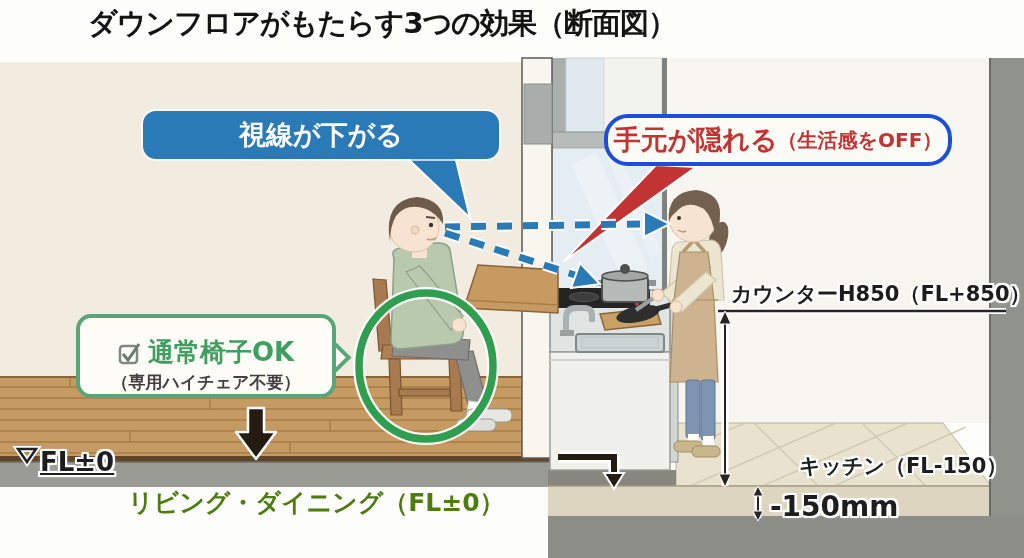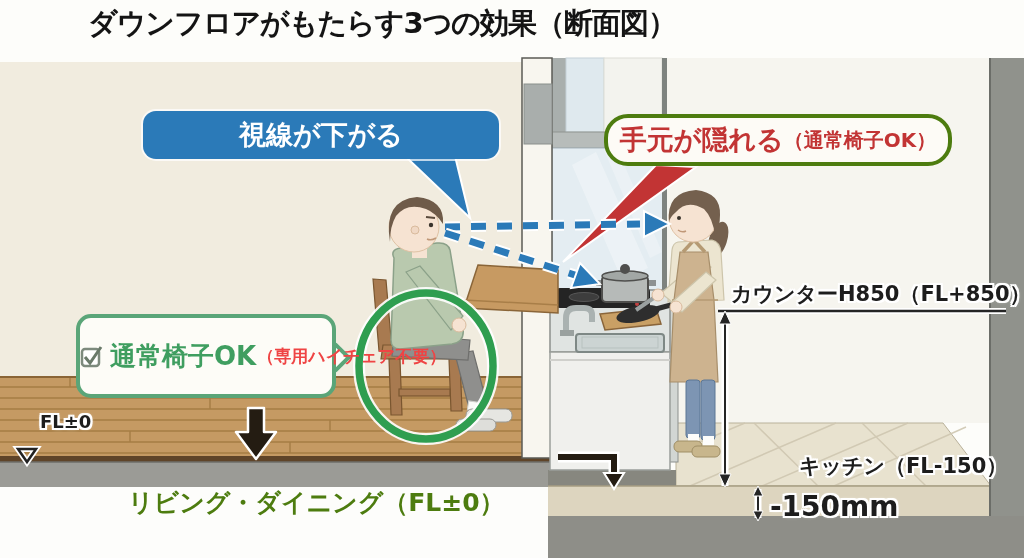--- a/index.html
+++ b/index.html
@@ -3,39 +3,39 @@
 <meta charset="utf-8">
 <style>
   html,body{margin:0;padding:0;background:#fff;}
   .stage{position:relative;width:1024px;height:558px;overflow:hidden;background:#fdfdfa;
          font-family:"DejaVu Sans","Liberation Sans",sans-serif;}
   .scene{position:absolute;left:0;top:0;z-index:1;}
   .lbl{position:absolute;z-index:5;font-weight:800;color:#1d1d1d;white-space:nowrap;line-height:1.1;}
   .halo{text-shadow:-2px -2px 0 #fff,2px -2px 0 #fff,-2px 2px 0 #fff,2px 2px 0 #fff,
         -2px 0 0 #fff,2px 0 0 #fff,0 -2px 0 #fff,0 2px 0 #fff,0 0 4px #fff;}
   .title{left:88px;top:8px;font-size:29px;font-weight:900;color:#141414;letter-spacing:-1px;text-align:right;}
-  .fl-level{left:40px;top:412px;font-size:18px;}
+  .fl-level{left:40px;top:448px;font-size:26px;text-decoration:underline;}
   .living{left:128px;top:489px;font-size:25px;color:#4d7c0f;}
   .counter-h{left:731px;top:283px;font-size:21px;}
   .wall-h{left:734px;top:390px;font-size:22px;}
   .kitchen-l{left:799px;top:455px;font-size:21px;}
   .step-l{left:770px;top:492px;font-size:28px;}
   .bubble{position:absolute;z-index:4;display:flex;align-items:center;justify-content:center;
           font-weight:800;white-space:nowrap;}
   .bubble .main{font-size:27px;text-align:right;}
   .bubble .sub{font-size:20px;}
   .b-gaze{left:143px;top:111px;width:356px;height:48px;background:#2b7ab8;border-radius:13px;color:#fff;
           box-shadow:0 0 0 2px rgba(255,255,255,.7);}
-  .b-hands{left:604px;top:114px;width:348px;height:52px;background:#fdfbf6;border:4px solid #4d7c0f;
+  .b-hands{left:604px;top:114px;width:348px;height:52px;background:#fdfbf6;border:4px solid #1d4ed8;
            border-radius:24px;color:#c23434;box-sizing:border-box;}
   .b-chair{left:76px;top:314px;width:260px;height:84px;background:#fdfcf7;border:4px solid #5aa578;
-           border-radius:15px;color:#3f9e60;flex-direction:row;justify-content:space-between;gap:1px;
+           border-radius:15px;color:#3f9e60;flex-direction:column;justify-content:flex-end;gap:1px;
            box-sizing:border-box;}
   .b-chair .row1{display:flex;align-items:center;gap:6px;font-size:26px;}
-  .b-chair .row2{font-size:17px;color:#ef4444;font-weight:700;}
+  .b-chair .row2{font-size:17px;color:#404040;font-weight:700;}
   .chair-tail{position:absolute;left:326px;top:347px;width:17px;height:17px;background:#fdfcf7;
               border-top:4px solid #5aa578;border-right:4px solid #5aa578;transform:rotate(45deg);
               z-index:3;}
 </style>
 </head>
 <body>
 
 <div class="stage">
 
 <svg class="scene" width="1024" height="558" viewBox="0 0 1024 558">
@@ -245,21 +245,21 @@
 <div class="lbl living">リビング・ダイニング（FL±0）</div>
 <div class="lbl halo counter-h">カウンターH850（FL+850）</div>
 <div class="lbl halo kitchen-l">キッチン（FL-150）</div>
 <div class="lbl halo step-l">-150mm</div>
 
 <div class="bubble b-gaze">
   <span class="main">視線が下がる</span>
 </div>
 <div class="bubble b-hands">
   <span class="main">手元が隠れる</span>
-      <span class="sub">（通常椅子OK）</span>
+      <span class="sub">（生活感をOFF）</span>
 </div>
 <div class="chair-tail"></div>
 <div class="bubble b-chair">
   <span class="row1">
     <svg width="24" height="24" viewBox="0 0 24 24">
       <rect x="2" y="5" width="17" height="17" rx="3" fill="#ffffff" stroke="#7d8a7d" stroke-width="2.5"></rect>
       <polyline points="5,13 10,19 21,3" fill="none" stroke="#6a7a6a" stroke-width="3"></polyline>
     </svg>
     <span>通常椅子OK</span>
   </span>

